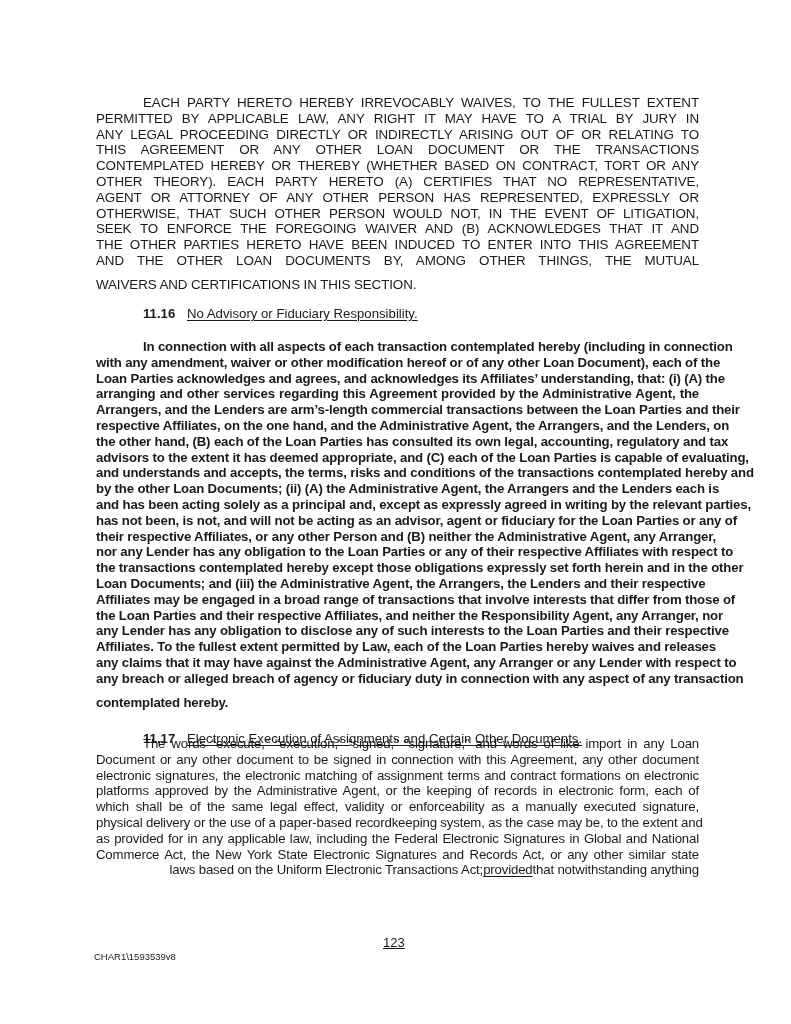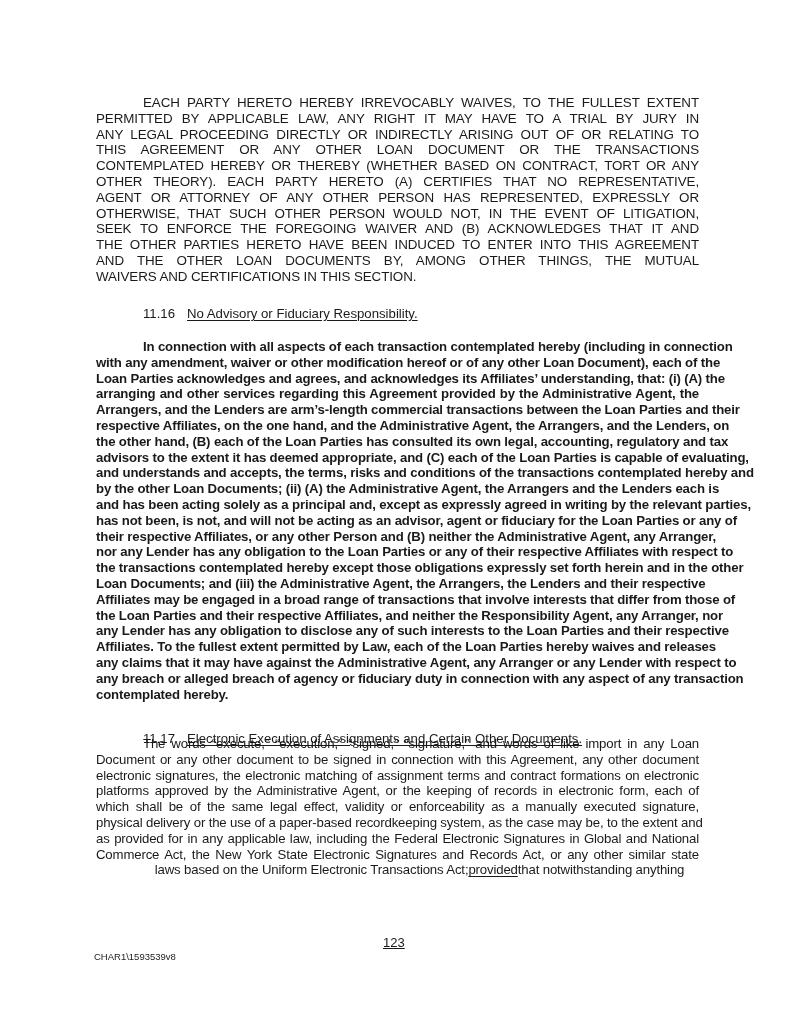--- a/index.html
+++ b/index.html
@@ -33,44 +33,46 @@
       line-height: 15.8px;
       font-size: 13.2px;
       text-align: justify;
       text-align-last: justify;
       white-space: nowrap;
       overflow: visible;
       letter-spacing: -0.15px;
     }
     .line.last {
       text-align-last: left;
+      margin-top: 8px;
     }
     .line.indent {
       padding-left: 47px;
     }
     .caps .line {
       font-size: 13.4px;
       letter-spacing: -0.1px;
     }
     .jline {
       display: flex;
-      justify-content: center;
+      justify-content: flex-end;
       white-space: nowrap;
       padding-left: 44px;
     }
     .heading {
       position: absolute;
       left: 143px;
       font-size: 13.2px;
       line-height: 16px;
       white-space: nowrap;
     }
     .heading .num {
       display: inline-block;
       width: 44px;
+      font-weight: bold;
     }
     .heading .title {
       text-decoration: underline;
       text-underline-offset: 2px;
     }
     .u {
       text-decoration: underline;
       text-underline-offset: 2px;
     }
     .page-number {

